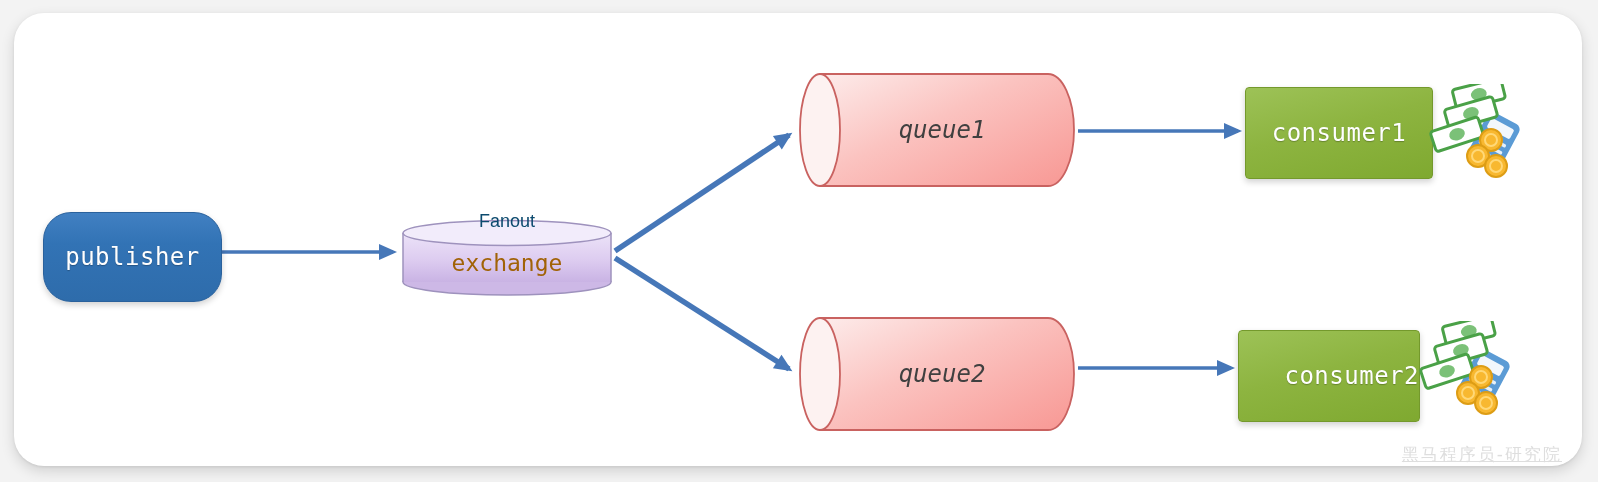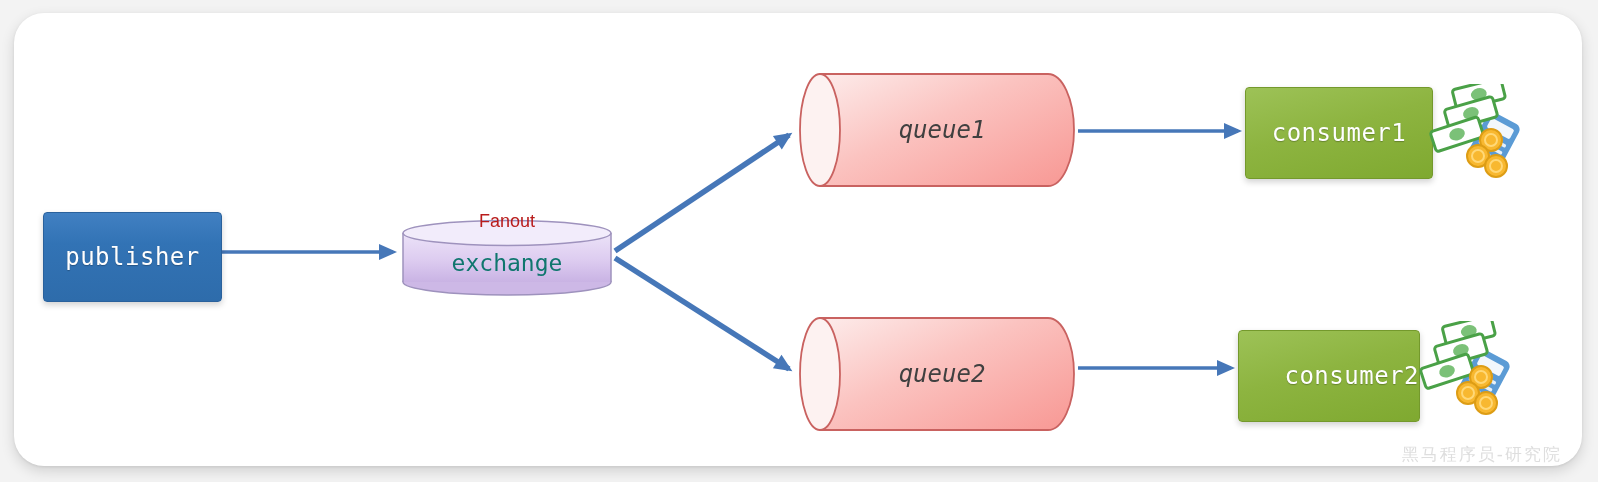--- a/index.html
+++ b/index.html
@@ -13,58 +13,59 @@
   .card{
     position:absolute;left:14px;top:13px;width:1568px;height:453px;
     background:#ffffff;border-radius:30px;
     box-shadow:0 5px 14px rgba(0,0,0,.14),0 1px 3px rgba(0,0,0,.08);
   }
   .edges-layer{position:absolute;left:0;top:0;width:1598px;height:482px;pointer-events:none;}
   .node{position:absolute;display:flex;align-items:center;justify-content:center;}
   .mono{font-family:"DejaVu Sans Mono","Liberation Mono",monospace;}
   .box-label{font-size:24px;color:#ffffff;letter-spacing:.5px;text-shadow:0 1px 1px rgba(0,0,0,.25);}
   .publisher-box{
-    left:43px;top:212px;width:177px;height:88px;border-radius:4px;
+    left:43px;top:212px;width:177px;height:88px;border-radius:28px;
     background:linear-gradient(180deg,#4180c2 0%,#3273b5 35%,#2e6cab 100%);
     border:1px solid #2a619c;
     box-shadow:0 3px 6px rgba(0,0,0,.18);
   }
   .consumer-box{
     border-radius:4px;
     background:linear-gradient(165deg,#9dc257 0%,#8db440 45%,#7fa930 100%);
     border:1px solid #74992c;
     box-shadow:0 3px 6px rgba(0,0,0,.18);
   }
   .consumer1-box{left:1245px;top:87px;width:186px;height:90px;}
   .consumer2-box{left:1238px;top:330px;width:180px;height:90px;justify-content:flex-end;}
   .exchange-wrap{position:absolute;left:401px;top:219px;width:212px;height:78px;}
   .exchange-wrap svg{display:block;}
   .fanout-label{
     position:absolute;left:0;top:-9px;width:100%;text-align:center;
-    font-size:18px;color:#b91c1c;line-height:22px;
+    font-size:18px;color:#0c4a6e;line-height:22px;
   }
   .exchange-label{
     position:absolute;left:0;top:27px;width:100%;text-align:center;
-    font-size:23px;color:#0f766e;line-height:34px;
+    font-size:23px;color:#a16207;line-height:34px;
   }
   .queue-wrap{position:absolute;width:280px;height:116px;}
   .queue1-wrap{left:796px;top:72px;}
   .queue2-wrap{left:796px;top:316px;}
   .queue-label{
     position:absolute;left:40px;right:28px;top:0;bottom:0;
     display:flex;align-items:center;justify-content:center;
     font-size:24px;color:#404040;font-style:italic;
   }
   .money-icon{position:absolute;width:106px;height:102px;}
   .money1{left:1428px;top:84px;}
   .money2{left:1418px;top:321px;}
   .watermark{
     position:absolute;right:36px;bottom:16px;
     font-size:17px;letter-spacing:2px;color:#dedede;
     font-family:"DejaVu Sans","Liberation Sans",sans-serif;
+    text-decoration:underline;
   }
 </style>
 </head>
 <body>
 
 <div class="canvas">
 
   <div class="card"></div>
 
   <svg class="edges-layer" width="1598" height="482" viewBox="0 0 1598 482">

